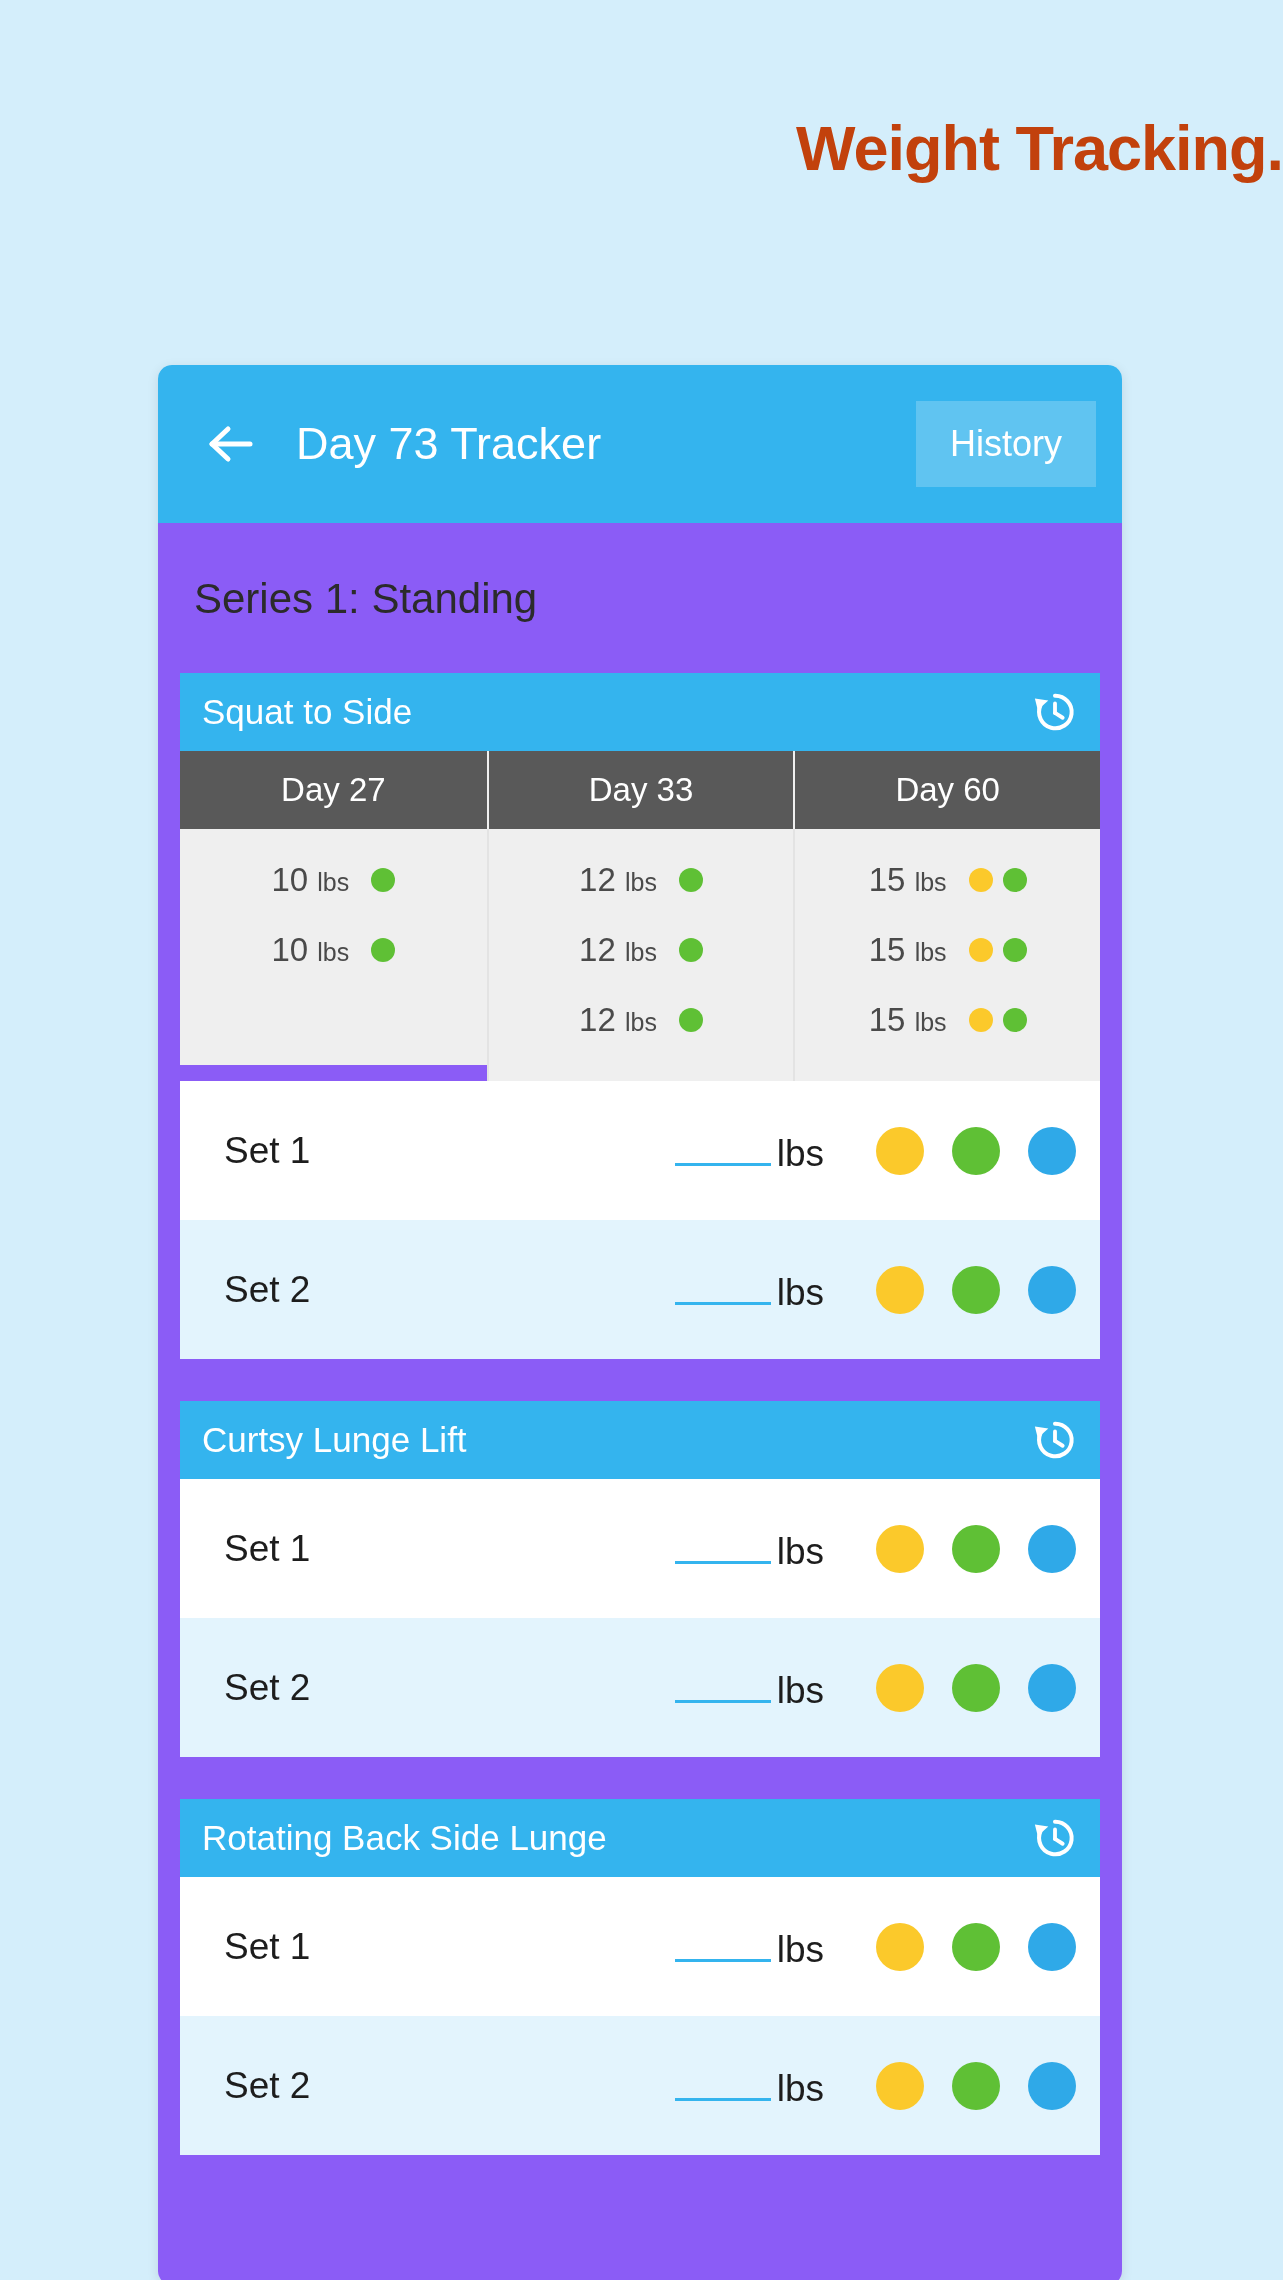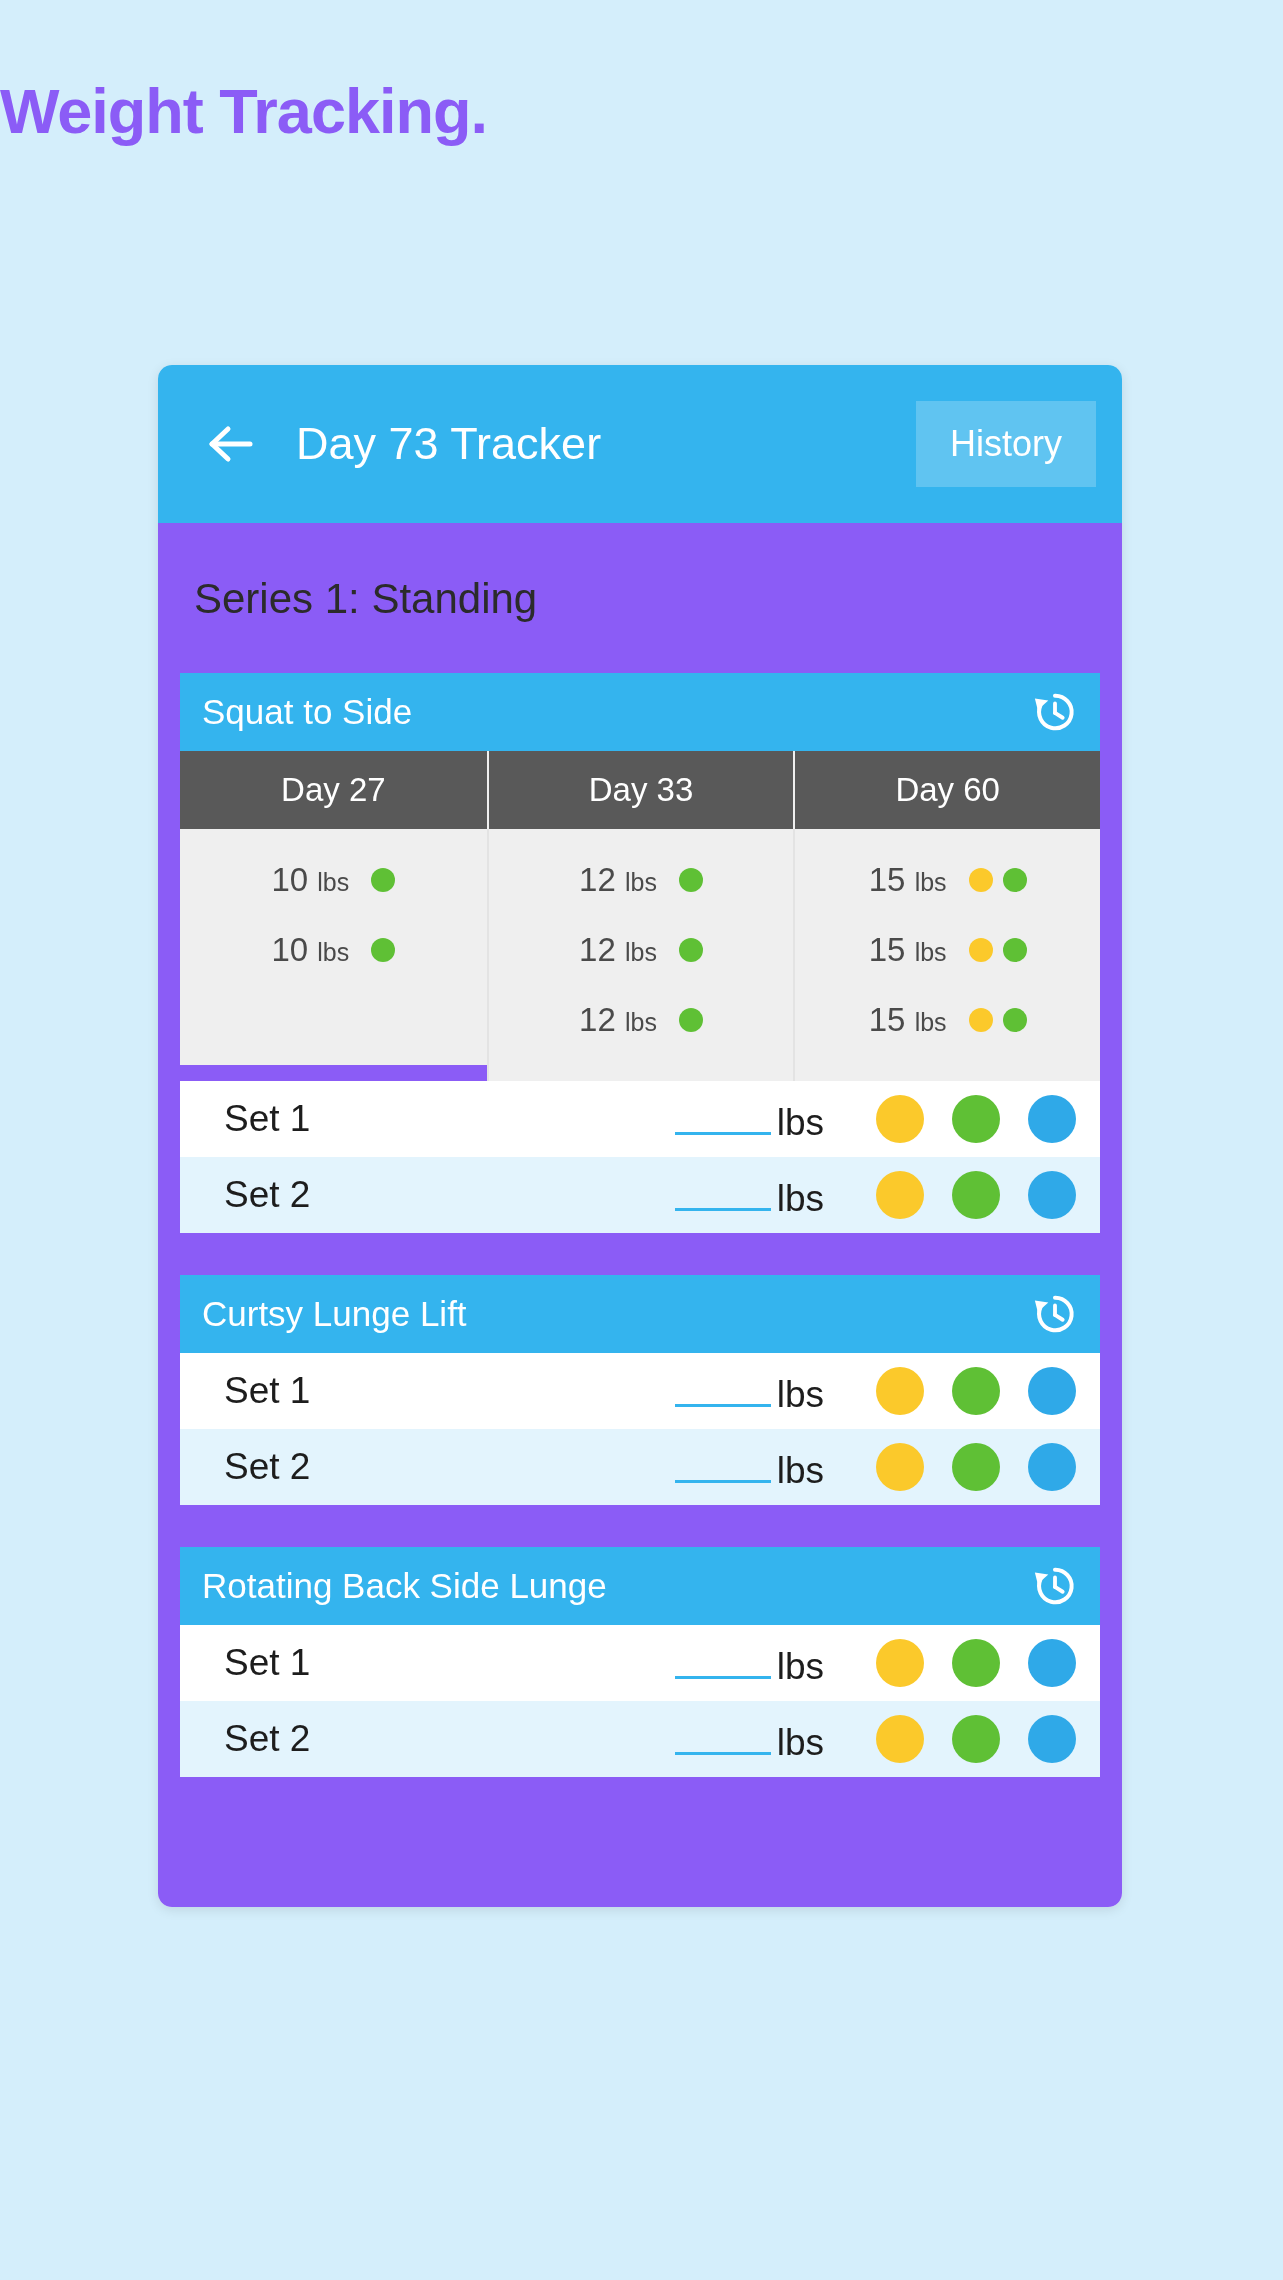--- a/index.html
+++ b/index.html
@@ -6,26 +6,26 @@
   html, body {
     width: 1283px;
     height: 2280px;
     background: #d4eefb;
     font-family: "Liberation Sans", sans-serif;
     overflow: hidden;
   }
 
   
   .page-title {
-    text-align: left;
+    text-align: right;
     font-size: 63px;
     font-weight: bold;
-    color: #8b5cf6;
+    color: #c2410c;
     letter-spacing: -1px;
-    padding-top: 80px;
+    padding-top: 117px;
     line-height: 1;
   }
 
   
   .card {
     position: absolute;
     left: 158px;
     top: 365px;
     width: 964px;
     background: #ffffff;
@@ -130,21 +130,21 @@
   .hist-dot {
     width: 24px; height: 24px;
     border-radius: 50%;
     margin-left: 10px;
   }
 
   
   .set-row {
     display: flex;
     align-items: center;
-    height: 76px;
+    height: 139px;
     background: #ffffff;
     padding-left: 44px;
     padding-right: 24px;
   }
   .set-row.alt { background: #e3f4fd; }
   .set-label { font-size: 37px; color: #1d1d1d; white-space: nowrap; }
   .set-input-wrap {
     margin-left: auto;
     display: flex;
     align-items: baseline;

